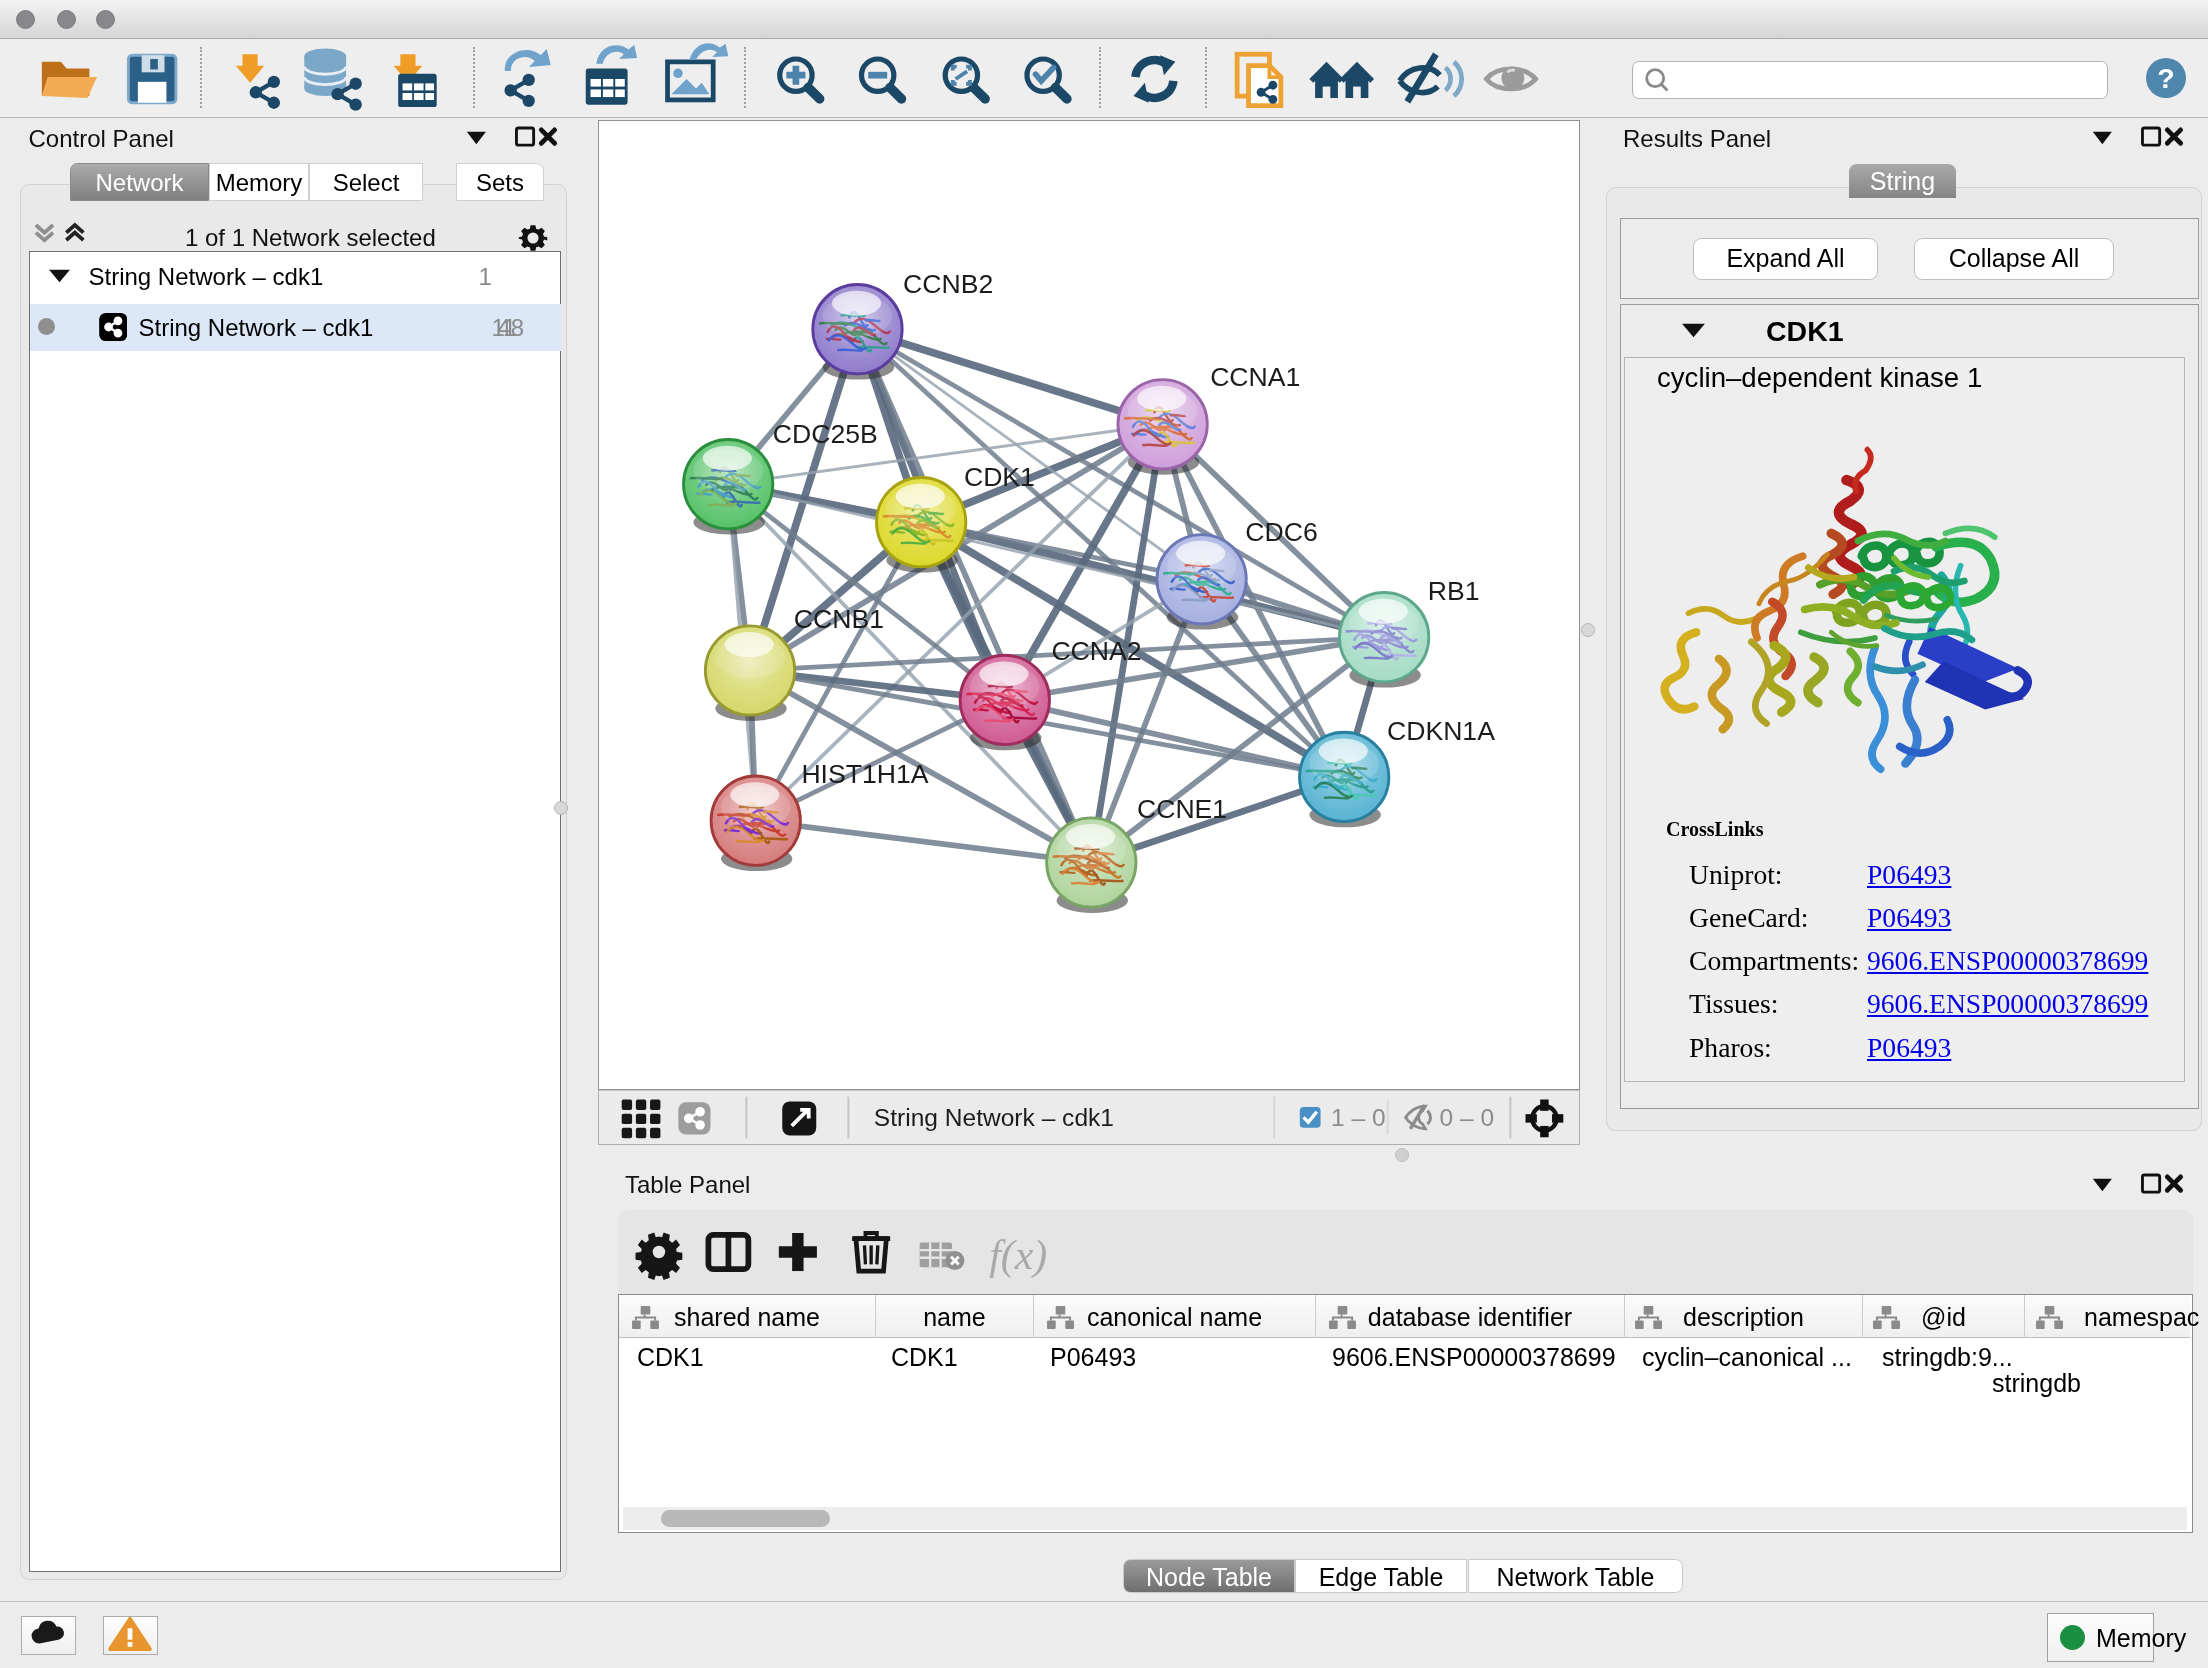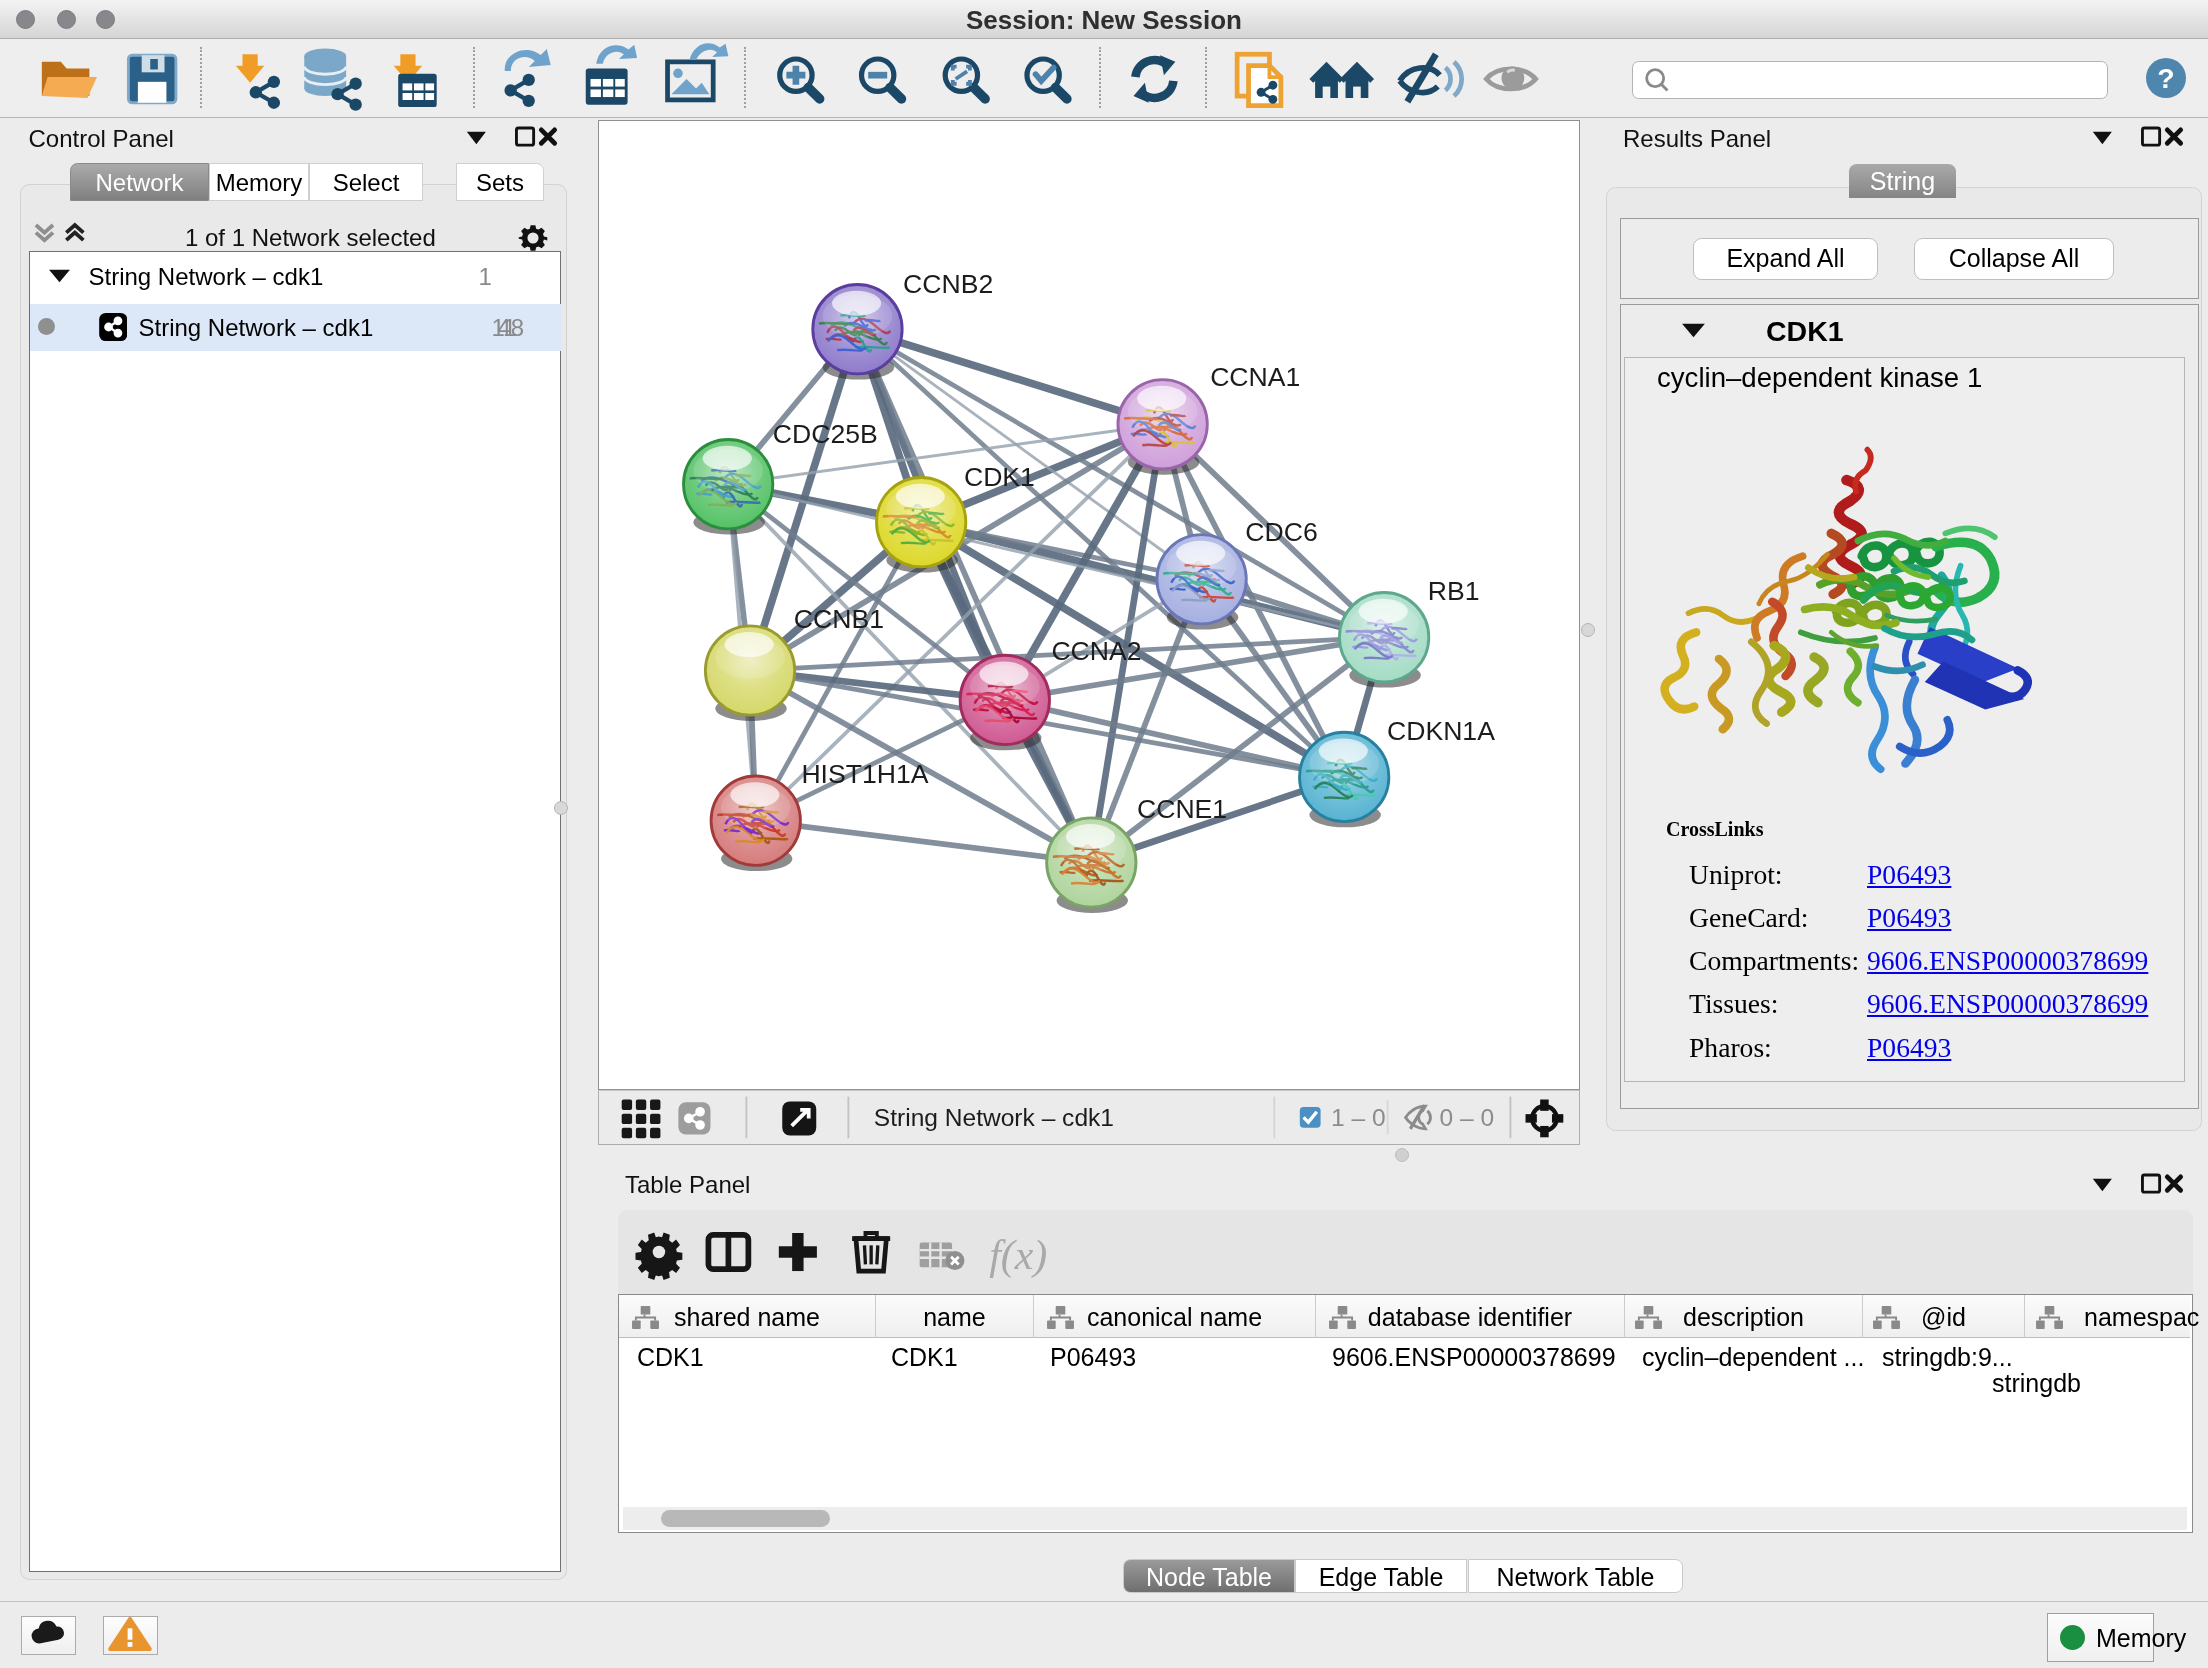--- a/index.html
+++ b/index.html
@@ -55,21 +55,20 @@
 .netlabel { font-size:28px; fill:#1c1c1c; font-family:"Liberation Sans", sans-serif; }
 </style>
 </head>
 <body>
 <div id="win">
 
 <div id="titlebar">
   <div class="tl" style="left:16px;"></div>
   <div class="tl" style="left:57px;"></div>
   <div class="tl" style="left:96px;"></div>
-  <div id="title">Session: New Session</div>
 </div>
 
 <div id="toolbar">
   <svg id="tbsvg" width="2208" height="79" viewBox="0 0 2322 83" style="position:absolute;left:0;top:0;">
     <defs>
       <g id="shareglyph">
         <circle cx="-11" cy="0" r="6.5" fill="#1c4867"></circle>
             <circle cx="8" cy="-11" r="6.5" fill="#1c4867"></circle>
             <circle cx="8" cy="11" r="6.5" fill="#1c4867"></circle>
         <line x1="-11" y1="0" x2="8" y2="-11" stroke="#1c4867" stroke-width="4.5"></line>
@@ -942,21 +941,21 @@
             <rect x="0" y="16" width="9" height="9" rx="1"></rect>
             <rect x="19" y="16" width="9" height="9" rx="1"></rect>
             <path d="M13 10 L13 13 L4 13 L4 16 M13 13 L24 13 L24 16" stroke="#8a8a8a" stroke-width="2" fill="none"></path>
           </g>
         </svg>
   </div>
   <div class="td" style="left:18px;">CDK1</div>
   <div class="td" style="left:272px;">CDK1</div>
   <div class="td" style="left:431px;">P06493</div>
   <div class="td" style="left:713px;">9606.ENSP00000378699</div>
-  <div class="td" style="left:1023px;">cyclin–dependent ...</div>
+  <div class="td" style="left:1023px;">cyclin–canonical ...</div>
   <div class="td" style="left:1263px;">stringdb:9...</div>
   <div class="td" style="left:1373px;margin-top:26px;">stringdb</div>
   <div id="tp-scroll">
         <div id="tp-thumb"></div>
       </div>
 </div>
 <div class="btab btabsel" style="left:1123px; width:172px; border-radius:7.6px 0 0 7.6px;">Node Table</div>
 <div class="btab" style="left:1295px; width:172px;">Edge Table</div>
 <div class="btab" style="left:1468px; width:215px; border-radius:0 7.6px 7.6px 0;">Network Table</div>
 

